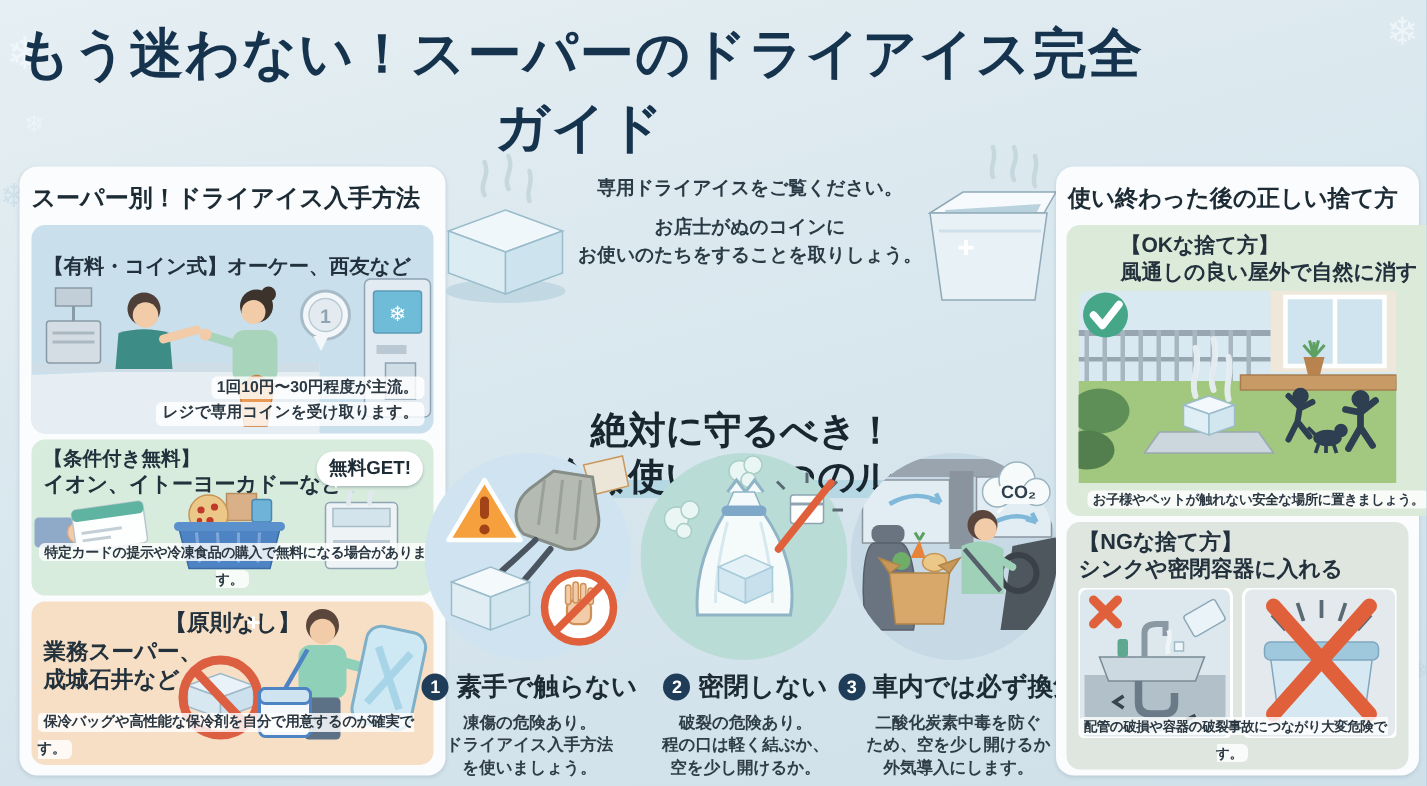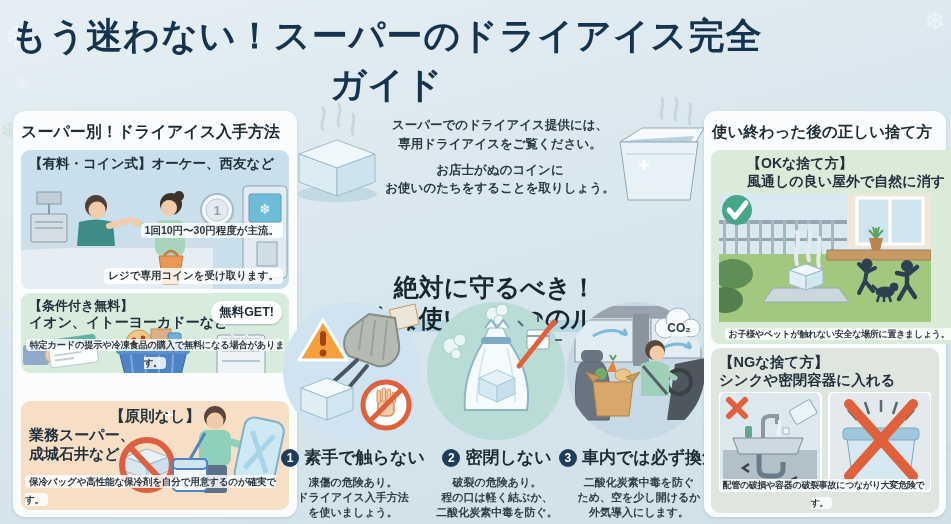--- a/index.html
+++ b/index.html
@@ -11,21 +11,21 @@
   .snow.b{color:#bcd6e2;}
   
   .page-title{left:0;top:12px;width:773px;text-align:center;font-size:36px;font-weight:800;
     color:#16334e;letter-spacing:1px;}
   
   .panel{background:#fafcfd;border-radius:12px;box-shadow:0 1px 3px rgba(60,90,110,.18);}
   .panel-h{font-weight:800;color:#1d2b35;}
   
   .card{position:absolute;border-radius:9px;overflow:hidden;}
   .card-title{font-weight:800;color:#22313c;line-height:1.25;}
-  .chip{background:rgba(255,255,255,.82);border-radius:4px;padding:1px 4px;color:#2b3842;font-weight:700;margin-top:28px;}
+  .chip{background:rgba(255,255,255,.82);border-radius:4px;padding:1px 4px;color:#2b3842;font-weight:700;}
   .cap{font-size:10.5px;line-height:1.3;}
   
   .intro{font-size:12.5px;font-weight:700;color:#2b3b46;line-height:1.5;text-align:center;}
   .mid-heading{text-align:center;font-weight:800;color:#18272f;font-size:25px;line-height:1.22;}
   .hl{background:linear-gradient(transparent 56%,#b5d8e4 56%);padding:0 4px;}
   .rule{position:absolute;width:152px;text-align:center;}
   .rule-title{display:flex;align-items:center;justify-content:center;gap:5px;font-size:17px;
     font-weight:800;color:#1d2b35;}
   .bullet{display:inline-flex;align-items:center;justify-content:center;width:18px;height:18px;
     border-radius:50%;background:#1f3c58;color:#fff;font-size:12px;font-weight:800;flex:0 0 18px;}
@@ -51,21 +51,21 @@
   <span class="snow abs" style="left:892px;top:468px;font-size:38px;opacity:.8">❄</span>
   <span class="snow abs b" style="left:940px;top:440px;font-size:15px;opacity:.55">❄</span>
   <span class="snow abs b" style="left:860px;top:500px;font-size:14px;opacity:.5">❄</span>
 
   <div class="abs page-title">もう迷わない！スーパーのドライアイス完全ガイド</div>
 
   <section class="abs panel" style="left:13px;top:111px;width:284px;height:406px;">
     <div class="panel-h" style="margin:11px 8px 0;font-size:16px;">スーパー別！ドライアイス入手方法</div>
 
     <div class="card" style="left:8px;top:39px;width:268px;height:139px;background:#c9dfec;">
-      <div class="card-title" style="padding:6px 8px 0;font-size:13.5px;">【有料・コイン式】オーケー、西友など</div>
+      <div class="card-title" style="padding:20px 8px 0;font-size:13.5px;">【有料・コイン式】オーケー、西友など</div>
       <svg class="abs" style="left:0;top:26px;" width="268" height="113" viewBox="0 0 268 113">
         <path d="M0,74 L192,66 L192,113 L0,113 Z" fill="#e7eef3"></path>
         <rect x="0" y="66" width="192" height="6" fill="#cfdde6"></rect>
         <rect x="16" y="16" width="24" height="12" fill="#c3cfd8" stroke="#8a9aa6"></rect>
         <line x1="28" y1="28" x2="28" y2="38" stroke="#8a9aa6" stroke-width="2"></line>
         <rect x="10" y="38" width="36" height="28" rx="2" fill="#d4dde4" stroke="#8a9aa6"></rect>
         <line x1="14" y1="46" x2="42" y2="46" stroke="#aab8c2" stroke-width="2"></line>
         <line x1="14" y1="52" x2="42" y2="52" stroke="#aab8c2" stroke-width="2"></line>
         <circle cx="75" cy="30" r="11" fill="#4e3f38"></circle>
         <circle cx="76" cy="34" r="8.5" fill="#f2cba8"></circle>
@@ -92,21 +92,21 @@
           <rect x="230" y="54" width="20" height="6" fill="#b9c8d2"></rect>
           <rect x="236" y="66" width="20" height="24" fill="#cfdde6" stroke="#8fa3b2"></rect>
         </g>
       </svg>
       <div class="abs" style="right:6px;bottom:5px;display:flex;flex-direction:column;align-items:flex-end;gap:2px;">
         <span class="chip cap">1回10円〜30円程度が主流。</span>
         <span class="chip cap">レジで専用コインを受け取ります。</span>
       </div>
     </div>
 
-    <div class="card" style="left:8px;top:182px;width:268px;height:80px;background:#d7ecdd;">
+    <div class="card" style="left:8px;top:182px;width:268px;height:104px;background:#d7ecdd;">
       <div class="card-title" style="padding:5px 8px 0;font-size:13px;">【条件付き無料】</div>
       <div class="card-title" style="padding:0 8px;font-size:14px;">イオン、イトーヨーカドーなど</div>
       <div class="badge" style="right:7px;top:8px;">無料GET!</div>
       <svg class="abs" style="left:0;top:34px;" width="268" height="54" viewBox="0 0 268 54">
         <rect x="2" y="18" width="26" height="20" rx="3" fill="#8fa9c9"></rect>
         <ellipse cx="34" cy="28" rx="10" ry="8" fill="#f2cba8" stroke="#d9a87f"></ellipse>
         <g transform="rotate(-8 52 24)">
           <rect x="28" y="10" width="48" height="28" rx="3" fill="#fdfefe" stroke="#b9c6cf"></rect>
           <rect x="28" y="10" width="48" height="8" rx="3" fill="#5fb3a1"></rect>
           <line x1="33" y1="26" x2="60" y2="26" stroke="#c3cfd6" stroke-width="2"></line>
@@ -178,21 +178,20 @@
 
   <svg class="abs" style="left:281px;top:100px;" width="112" height="106" viewBox="0 0 112 106">
     <path d="M42,30 C38,22 46,18 42,8 M58,26 C54,18 62,14 58,4 M72,34 C69,27 75,23 72,14" stroke="#c6d8de" stroke-width="3" fill="none" stroke-linecap="round"></path>
     <ellipse cx="56" cy="94" rx="40" ry="8" fill="#c2d8e2"></ellipse>
     <polygon points="18,54 56,40 94,54 56,68" fill="#f0f7fa" stroke="#9bbccb"></polygon>
     <polygon points="18,54 56,68 56,96 18,82" fill="#dcecf3" stroke="#9bbccb"></polygon>
     <polygon points="94,54 56,68 56,96 94,82" fill="#cde4ef" stroke="#9bbccb"></polygon>
   </svg>
 
   <div class="abs intro" style="left:384px;top:116px;width:232px;">
-    <div>スーパーでのドライアイス提供には、</div>
     <div>専用ドライアイスをご覧ください。</div>
     <div style="margin-top:7px;">お店士がぬのコインに</div>
     <div>お使いのたちをすることを取りしょう。</div>
   </div>
 
   <svg class="abs" style="left:610px;top:96px;" width="98" height="112" viewBox="0 0 98 112">
     <path d="M66,24 C62,16 70,12 66,2 M80,28 C77,21 83,17 80,8 M52,22 C49,15 55,11 52,2" stroke="#c6d8de" stroke-width="3" fill="none" stroke-linecap="round"></path>
     <polygon points="10,46 32,32 94,32 86,46" fill="#f6fafc" stroke="#8fa9b8"></polygon>
     <polygon points="20,44 84,40 80,48 22,50" fill="#b9d2de"></polygon>
     <path d="M10,46 L88,46 L80,104 L18,104 Z" fill="#e8f1f6" stroke="#8fa9b8"></path>
@@ -315,21 +314,21 @@
     </div>
   </div>
   <div class="rule" style="left:421px;top:446px;">
     <div class="rule-title">
       <span class="bullet">2</span>
       <span>密閉しない</span>
     </div>
     <div class="rule-lines">
       <div>破裂の危険あり。</div>
       <div>程の口は軽く結ぶか、</div>
-      <div>二酸化炭素中毒を防ぐ。</div>
+      <div>空を少し開けるか。</div>
     </div>
   </div>
   <div class="rule" style="left:558px;top:446px;width:162px;">
     <div class="rule-title">
       <span class="bullet">3</span>
       <span>車内では必ず換気</span>
     </div>
     <div class="rule-lines">
       <div>二酸化炭素中毒を防ぐ</div>
       <div>ため、空を少し開けるか</div>

